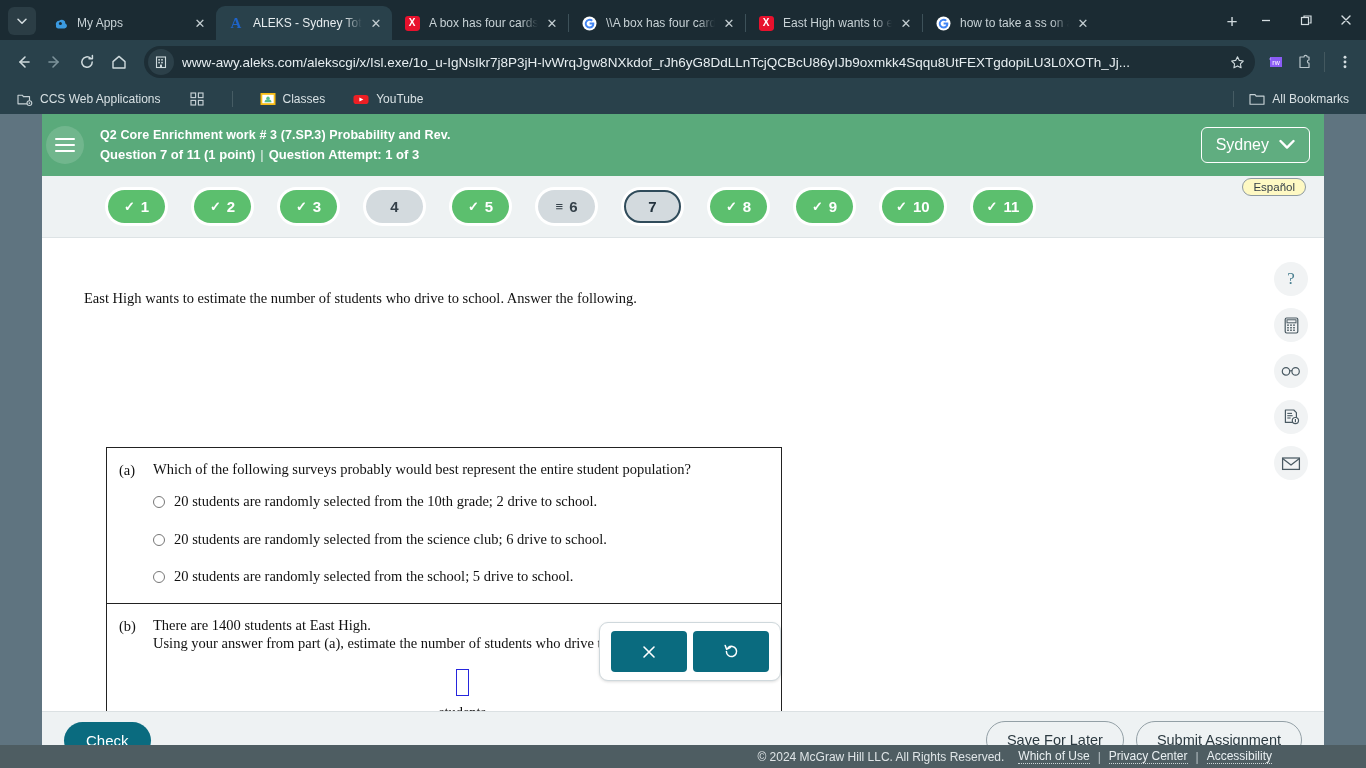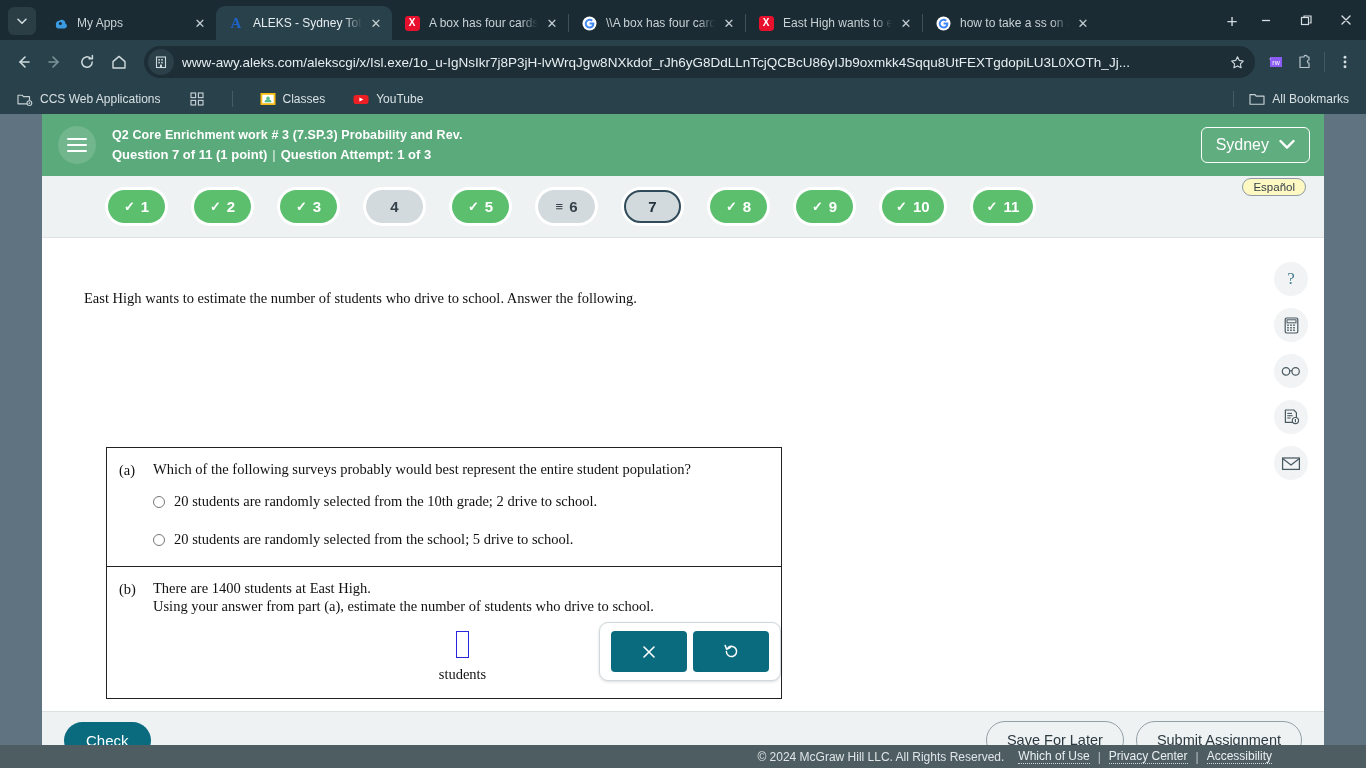--- a/index.html
+++ b/index.html
@@ -174,21 +174,21 @@
     background: #eef2f3;
     display: flex; flex-direction: column;
   }
 
   
   .aleks-header {
     background: #5aaa7b;
     height: 62px;
     display: flex;
     align-items: center;
-    padding: 0 14px 0 16px;
+    padding: 0 14px 0 4px;
     flex: 0 0 62px;
   }
   .hamburger {
     width: 38px; height: 38px; border-radius: 50%;
     background: rgba(255,255,255,0.14);
     display:flex; flex-direction:column; align-items:center; justify-content:center;
     gap:4px; cursor:pointer; flex:0 0 38px;
   }
   .hamburger span { display:block; width:20px; height:2px; background:#fff; border-radius:2px;}
   .hdr-text { margin-left: 16px; color:#fff; }
@@ -652,20 +652,24 @@
             <div class="part-label">(a)</div>
             <div class="part-body">
               <div>Which of the following surveys probably would best represent the entire student population?</div>
               <div class="choices" id="choices">
                   <div class="choice">
                     <span class="radio"></span>
                     <span class="choice-text">20 students are randomly selected from the 10th grade; 2 drive to school.</span>
                   </div>
                   <div class="choice">
                     <span class="radio"></span>
+                    <span class="choice-text">20 students are randomly selected from the science club; 6 drive to school.</span>
+                  </div>
+                  <div class="choice">
+                    <span class="radio"></span>
                     <span class="choice-text">20 students are randomly selected from the school; 5 drive to school.</span>
                   </div>
                 </div>
             </div>
           </div>
           <div class="part">
             <div class="part-label">(b)</div>
             <div class="part-body">
               <div>There are 1400 students at East High.</div>
               <div>Using your answer from part (a), estimate the number of students who drive to school.</div>

